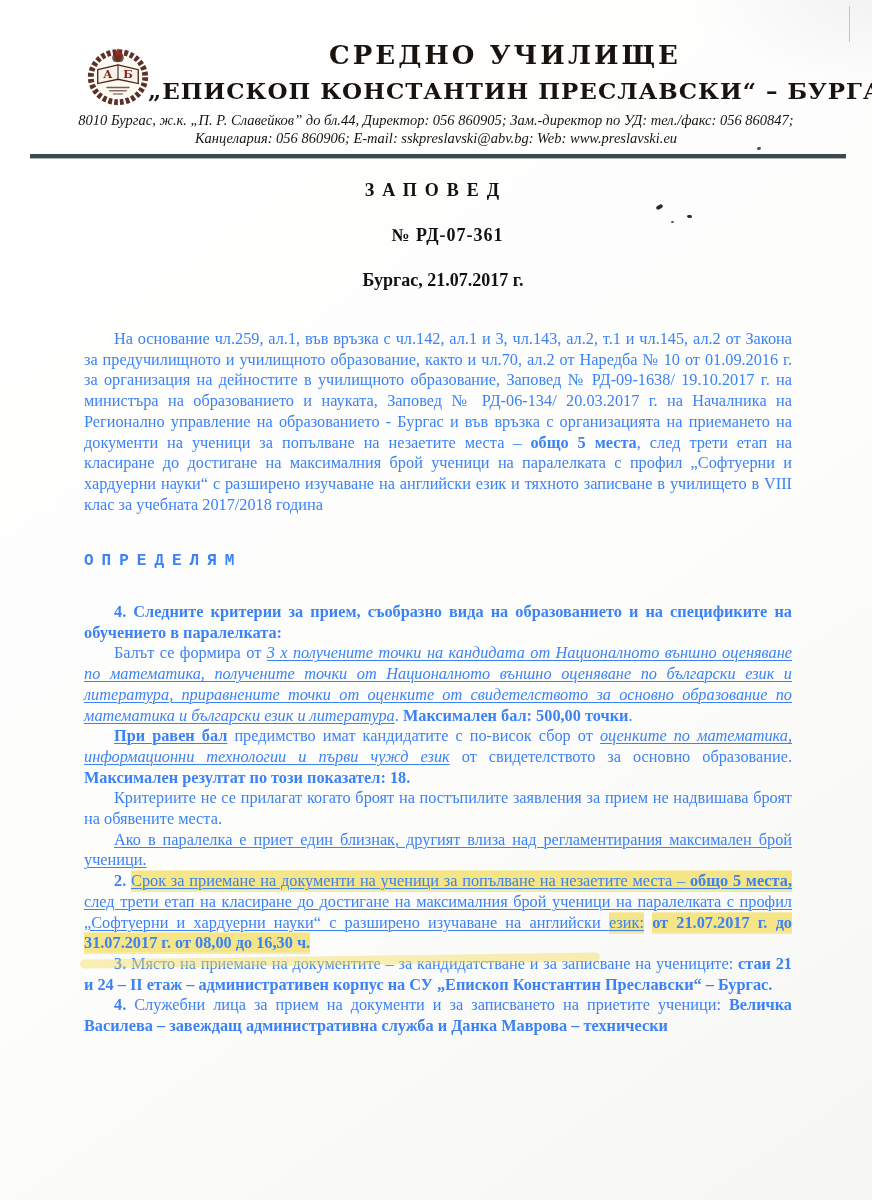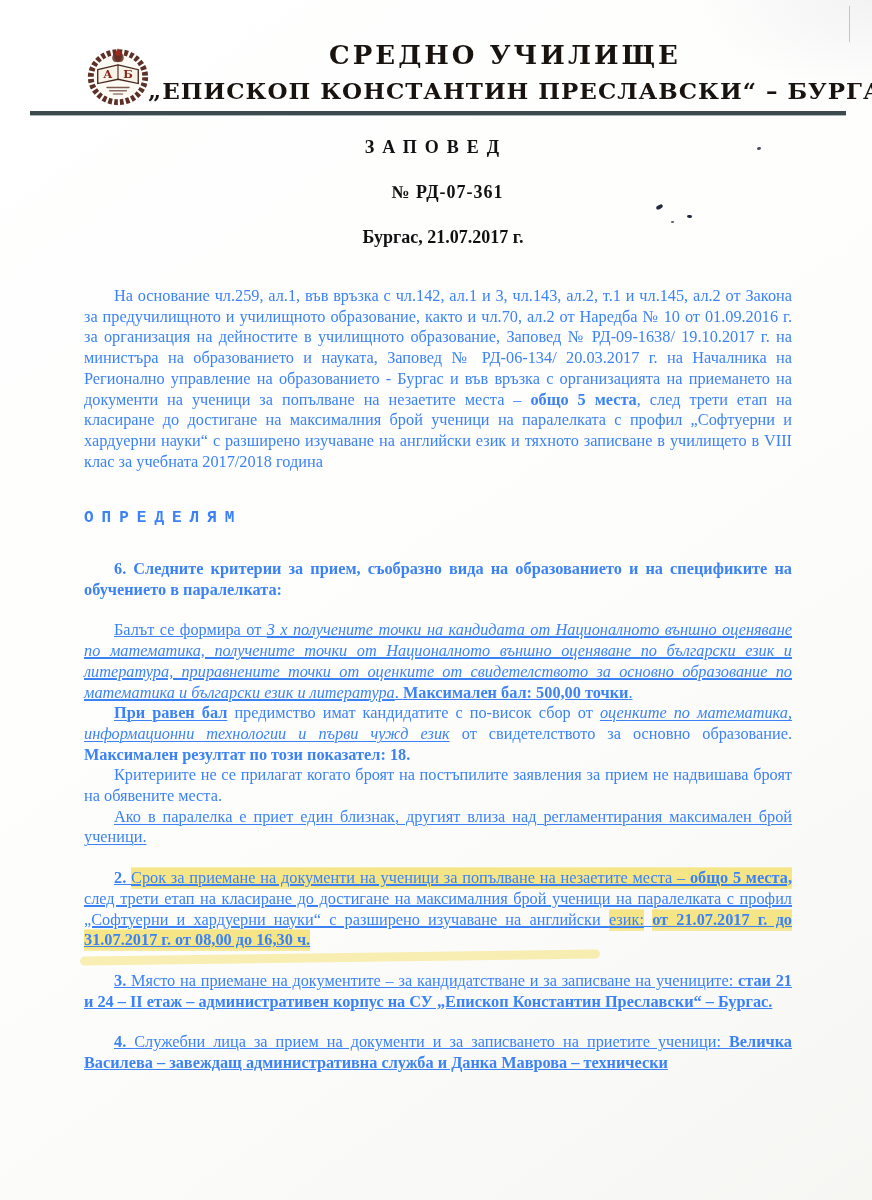--- a/index.html
+++ b/index.html
@@ -24,21 +24,21 @@
     border-bottom:1px solid #aab6b9;}
   
   .order-head{text-align:center;font-weight:bold;font-size:18px;color:#111;}
   .order-title{margin-top:21px;letter-spacing:8px;}
   .order-number{margin-top:24px;letter-spacing:1px;padding-left:23px;}
   .order-date{margin-top:24px;padding-left:14px;}
   
   .doc-body{width:708px;margin:38px 0 0 84px;font-size:16.3px;line-height:20.7px;
     text-align:justify;color:#3b82f6;}
   .para{margin:0;text-indent:30px;}
-  .gap{margin-top:20px;text-decoration:underline;}
+  .gap{}
   .determine{font-weight:bold;font-size:16px;
     letter-spacing:8px;margin:36px 0 30px 0;text-indent:0;font-family:Liberation Mono, monospace;}
   .b{font-weight:bold;}
   .i{font-style:italic;}
   .u{text-decoration:underline;text-underline-offset:2px;text-decoration-thickness:1px;}
   .hl{background:rgba(243,221,90,.72);box-shadow:0 2px 0 rgba(243,221,90,.55),0 -1px 0 rgba(243,221,90,.45);
     box-decoration-break:clone;-webkit-box-decoration-break:clone;}
   .swipe2{position:relative;}
   .swipe2::after{content:"";position:absolute;left:-4px;bottom:-11px;width:520px;height:9px;
     background:rgba(243,221,90,.45);border-radius:8px;transform:rotate(-.8deg);}
@@ -69,36 +69,40 @@
       <text x="41" y="64" font-size="21" font-weight="bold" font-family="DejaVu Serif, serif" fill="#8a241a" text-anchor="middle">А</text>
       <text x="79" y="64" font-size="21" font-weight="bold" font-family="DejaVu Serif, serif" fill="#8a241a" text-anchor="middle">Б</text>
       <rect x="38" y="80" width="44" height="3" rx="1.5" fill="#5d3126" opacity=".8"></rect>
       <rect x="43" y="86" width="34" height="3" rx="1.5" fill="#5d3126" opacity=".7"></rect>
       <rect x="50" y="92" width="20" height="3" rx="1.5" fill="#5d3126" opacity=".6"></rect>
     </svg>
     <div class="head-titles">
       <div class="school-type">СРЕДНО УЧИЛИЩЕ</div>
       <div class="school-name">„ЕПИСКОП КОНСТАНТИН ПРЕСЛАВСКИ“ – БУРГАС</div>
     </div>
+    <div class="addr">
+      <div>8010 Бургас,  ж.к. „П. Р. Славейков” до бл.44,   Директор: 056 860905;   Зам.-директор по УД: тел./факс: 056 860847;</div>
+      <div>Канцелария: 056 860906;   E-mail: sskpreslavski@abv.bg:   Web: www.preslavski.eu</div>
+    </div>
     <div class="header-divider"></div>
   </div>
 
   <div class="order-head">
     <div class="order-title">ЗАПОВЕД</div>
     <div class="order-number">№ РД-07-361</div>
     <div class="order-date">Бургас, 21.07.2017 г.</div>
   </div>
 
   <div class="doc-body">
     <div id="grounds">
         <p class="para"><span>На основание чл.259, ал.1, във връзка с чл.142, ал.1 и 3, чл.143, ал.2, т.1 и чл.145, ал.2 от Закона за предучилищното и училищното образование, както и чл.70, ал.2 от Наредба № 10 от 01.09.2016 г. за организация на дейностите в училищното образование, Заповед № РД-09-1638/ 19.10.2017 г. на министъра на образованието и науката, Заповед № РД-06-134/ 20.03.2017 г. на Началника на Регионално управление на образованието - Бургас и във връзка с организацията на приемането на документи на ученици за попълване на незаетите места – </span><span class="b">общо 5 места</span><span>, след трети етап на класиране до достигане на максималния брой ученици на паралелката с профил „Софтуерни и хардуерни науки“ с разширено изучаване на английски език и тяхното записване в училището в VIII клас за учебната 2017/2018 година</span></p>
       </div>
     <p class="para determine">ОПРЕДЕЛЯМ</p>
     <div id="provisions">
-        <p class="para"><span class="b">6.  Следните критерии за прием, съобразно вида на образованието и на спецификите на обучението в паралелката:</span></p>
+        <p class="para"><span class="b">4.  Следните критерии за прием, съобразно вида на образованието и на спецификите на обучението в паралелката:</span></p>
         <p class="para gap"><span>Балът се формира от </span><span class="i u">3 х получените точки на кандидата от Националното външно оценяване по математика, получените точки от Националното външно оценяване по български език и литература, приравнените точки от оценките от свидетелството за основно образование по математика и български език и литература</span><span>. </span><span class="b">Максимален бал: 500,00 точки</span><span>.</span></p>
         <p class="para"><span class="b u">При равен бал</span><span> предимство имат кандидатите с по-висок сбор от </span><span class="i u">оценките по математика, информационни технологии и първи чужд език</span><span> от свидетелството за основно образование. </span><span class="b">Максимален резултат по този показател: 18.</span></p>
         <p class="para"><span>Критериите не се прилагат когато броят на постъпилите заявления за прием не надвишава броят на обявените места.</span></p>
         <p class="para"><span class="u">Ако в паралелка е приет един близнак, другият влиза над регламентирания максимален брой ученици.</span></p>
         <p class="para gap swipe2"><span class="b">2.  </span><span class="u hl">Срок за приемане на документи на ученици за попълване на незаетите места – </span><span class="b u hl">общо 5 места,</span><span class="u"> </span><span class="u">след трети етап на класиране до достигане на максималния брой ученици на паралелката с профил „Софтуерни и хардуерни науки“ с разширено изучаване на английски </span><span class="u hl">език:</span><span> </span><span class="b hl">от 21.07.2017 г. до 31.07.2017 г. от 08,00 до 16,30 ч.</span></p>
         <p class="para gap"><span class="b">3.  </span><span>Място на приемане на документите – за кандидатстване и за записване на учениците: </span><span class="b">стаи 21 и 24 – II етаж – административен корпус на СУ „Епископ Константин Преславски“ – Бургас.</span></p>
         <p class="para gap"><span class="b">4.  </span><span>Служебни лица за прием на документи и за записването на приетите ученици: </span><span class="b">Величка Василева – завеждащ административна служба и Данка Маврова – технически</span></p>
       </div>
   </div>
 

